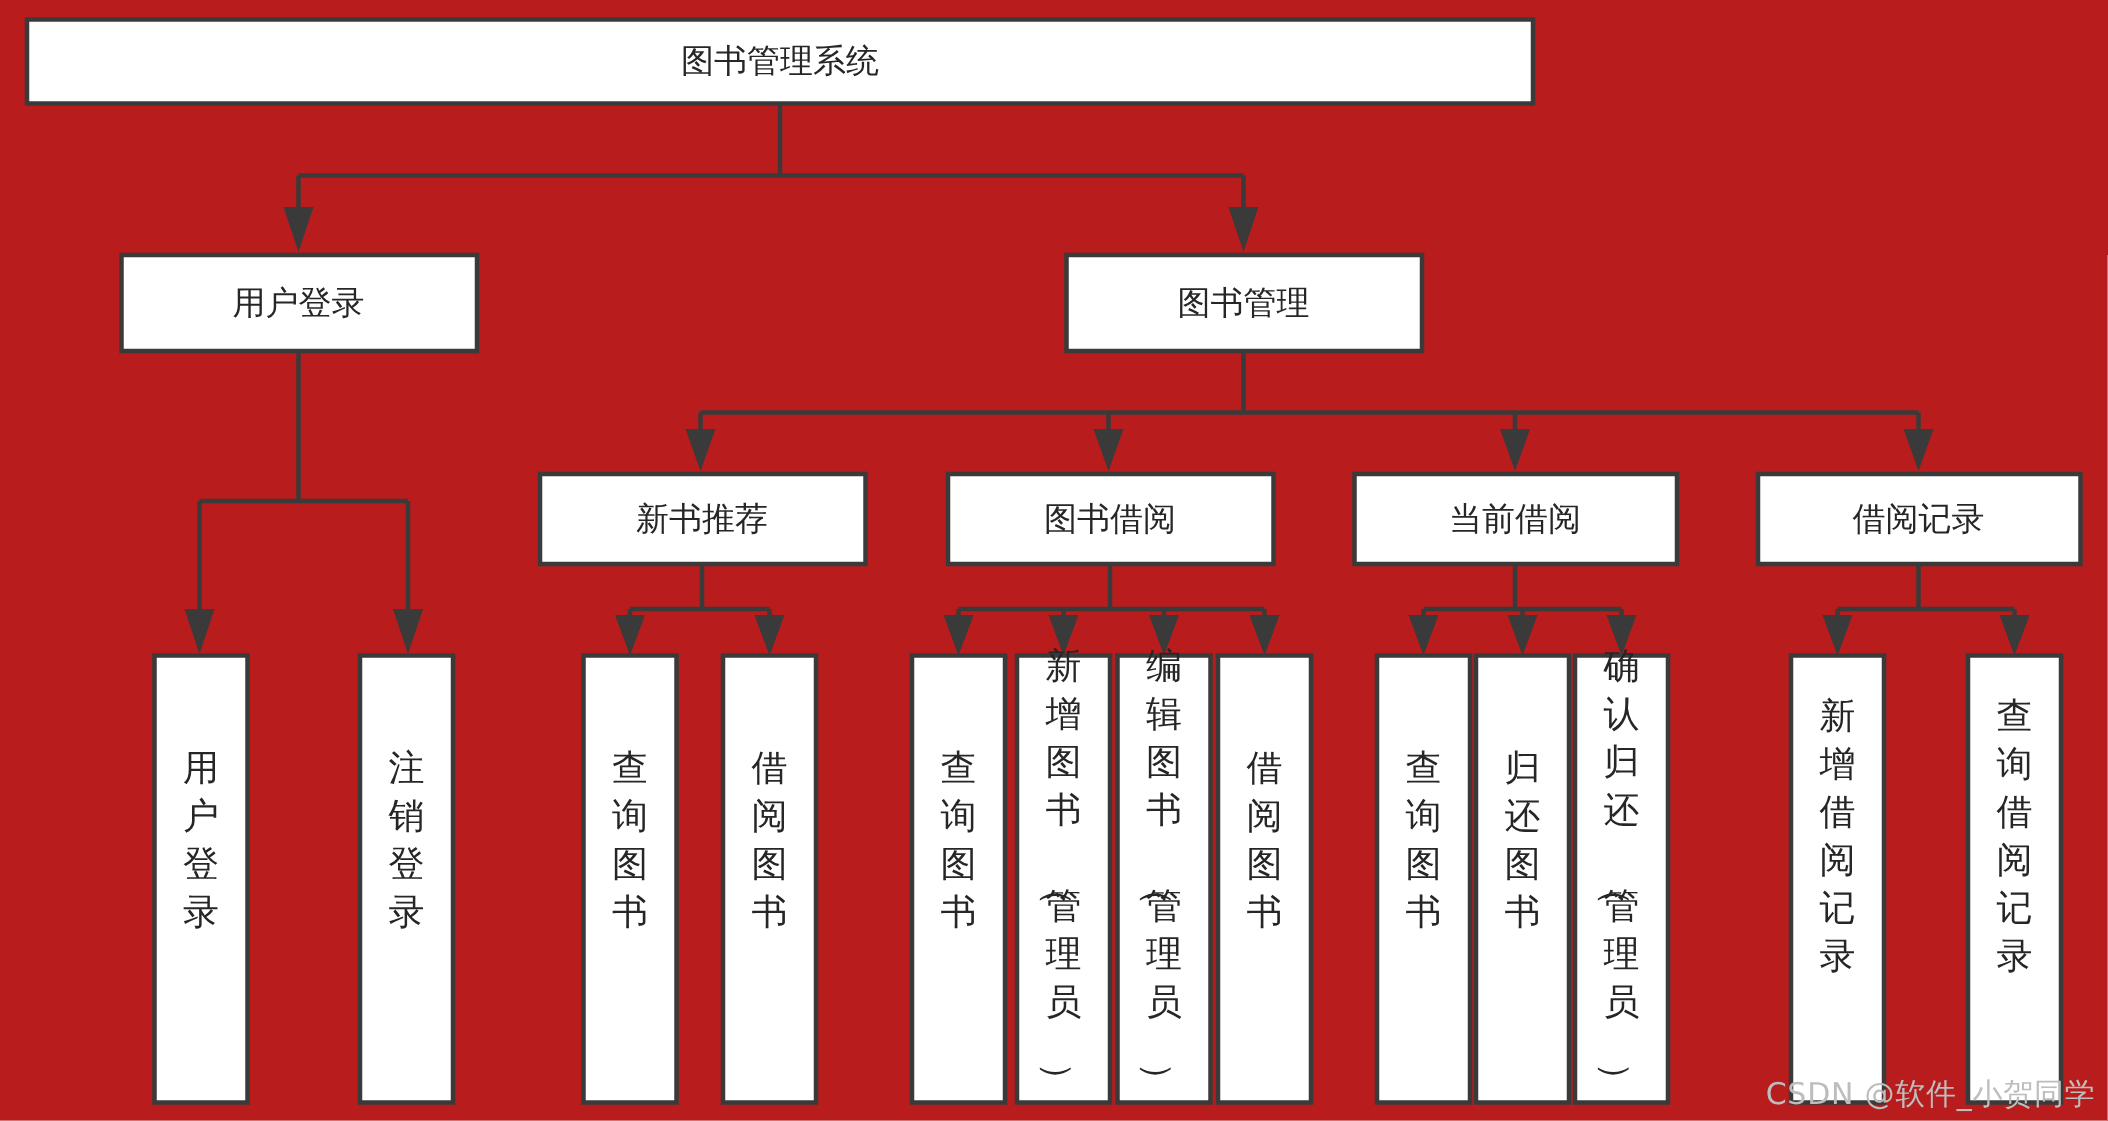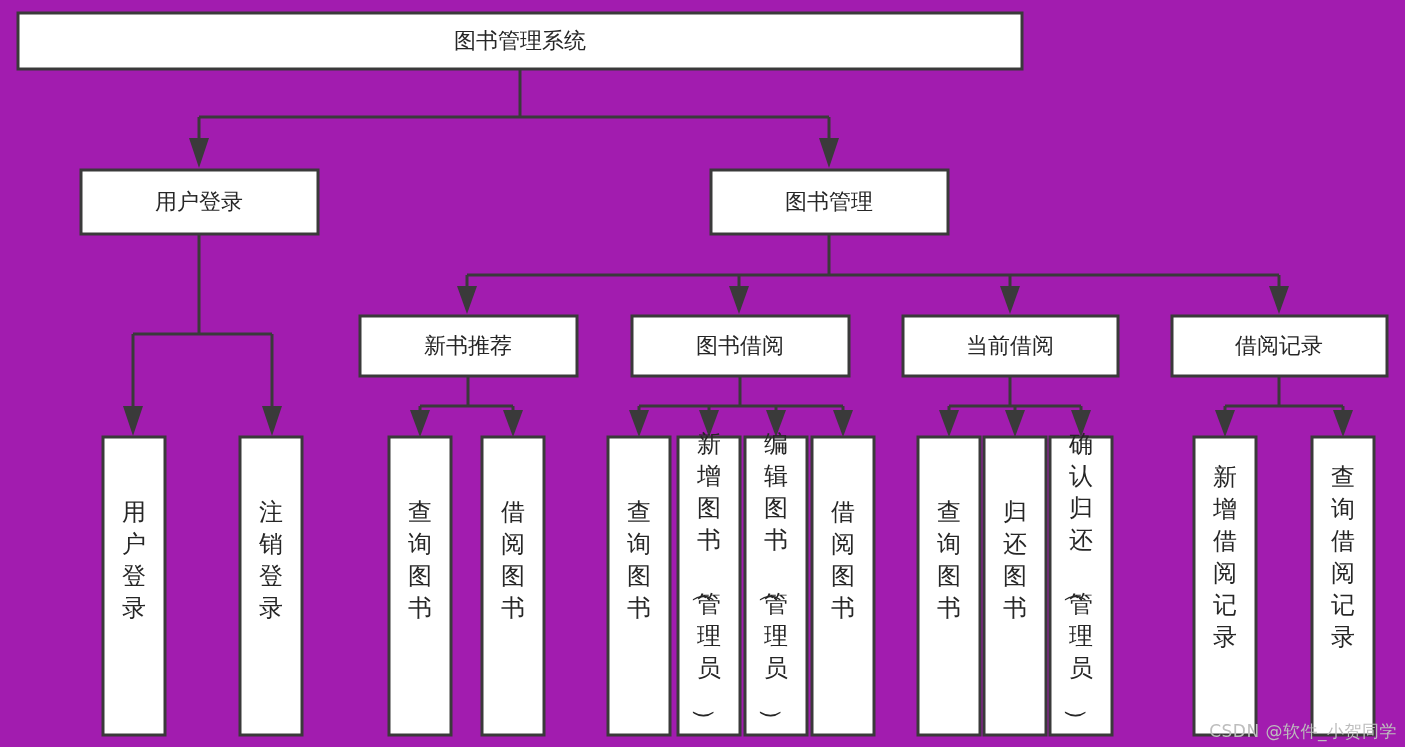--- a/index.html
+++ b/index.html
@@ -10,21 +10,21 @@
   body {
     width: 1405px;
     height: 747px;
     font-family: "DejaVu Sans", "Liberation Sans", sans-serif;
     overflow: hidden;
   }
   #diagram-root {
     position: relative;
     width: 1405px;
     height: 747px;
-    background: #a21caf;
+    background: #b91c1c;
   }
   svg.diagram-svg {
     display: block;
     width: 1405px;
     height: 747px;
   }
   .node-rect {
     fill: #ffffff;
     stroke: #3a3a3a;
     stroke-width: 3;
@@ -49,21 +49,21 @@
   }
   .arrow-head {
     fill: #3a3a3a;
     stroke: none;
   }
   .watermark {
     position: absolute;
     right: 8px;
     bottom: 4px;
     font-family: "DejaVu Sans", "Liberation Sans", sans-serif;
-    font-size: 17px;
+    font-size: 20px;
     color: #bdbdbd;
     letter-spacing: 0.5px;
     white-space: nowrap;
     pointer-events: none;
   }
 </style>
 </head>
 <body>
 
 <div id="diagram-root">

